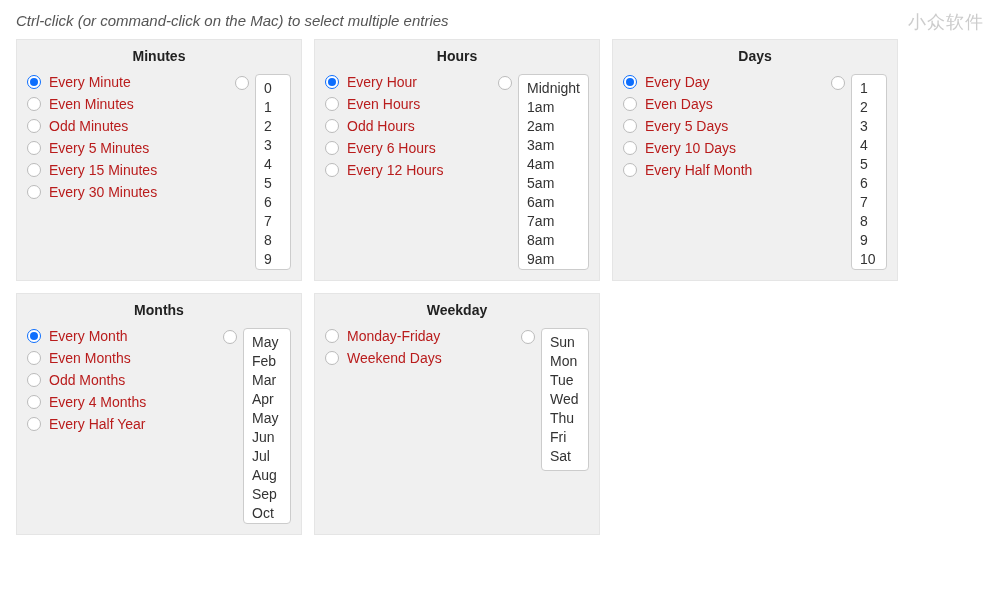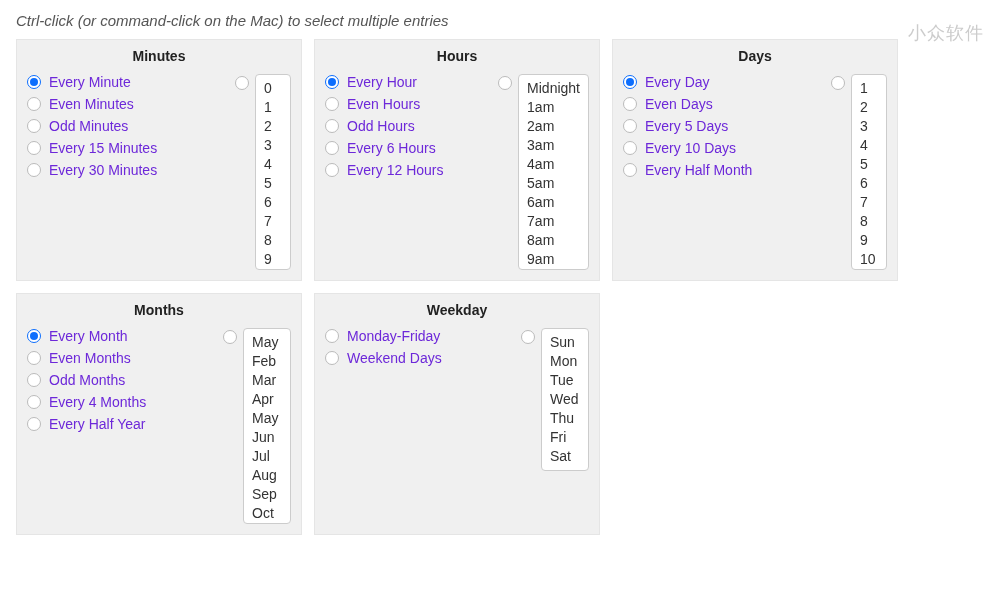--- a/index.html
+++ b/index.html
@@ -12,21 +12,21 @@
       color: #333;
     }
     .instruction {
       font-style: italic;
       color: #555;
       font-size: 15px;
       margin-bottom: 10px;
     }
     .watermark {
       position: absolute;
-      top: 21px;
+      top: 10px;
       right: 16px;
       color: #ccc;
       font-size: 18px;
       font-weight: 400;
       letter-spacing: 1px;
     }
     .grid {
       display: flex;
       flex-wrap: wrap;
       gap: 12px;
@@ -53,21 +53,21 @@
       flex: 1;
       display: flex;
       flex-direction: column;
       gap: 6px;
     }
     .radio-row {
       display: flex;
       align-items: center;
       gap: 8px;
       font-size: 14px;
-      color: #6d28d9;
+      color: #b91c1c;
       cursor: pointer;
     }
     .radio {
       width: 14px;
       height: 14px;
       border-radius: 50%;
       border: 1.5px solid #bbb;
       background: #fff;
       display: inline-flex;
       align-items: center;
@@ -128,20 +128,24 @@
         <div class="radio-row">
             <span class="radio"></span>
             <span>Even Minutes</span>
           </div>
         <div class="radio-row">
             <span class="radio"></span>
             <span>Odd Minutes</span>
           </div>
         <div class="radio-row">
             <span class="radio"></span>
+            <span>Every 5 Minutes</span>
+          </div>
+        <div class="radio-row">
+            <span class="radio"></span>
             <span>Every 15 Minutes</span>
           </div>
         <div class="radio-row">
             <span class="radio"></span>
             <span>Every 30 Minutes</span>
           </div>
       </div>
       <div class="list-radio-wrap">
         <span class="radio list-radio"></span>
         <div class="listbox narrow">

